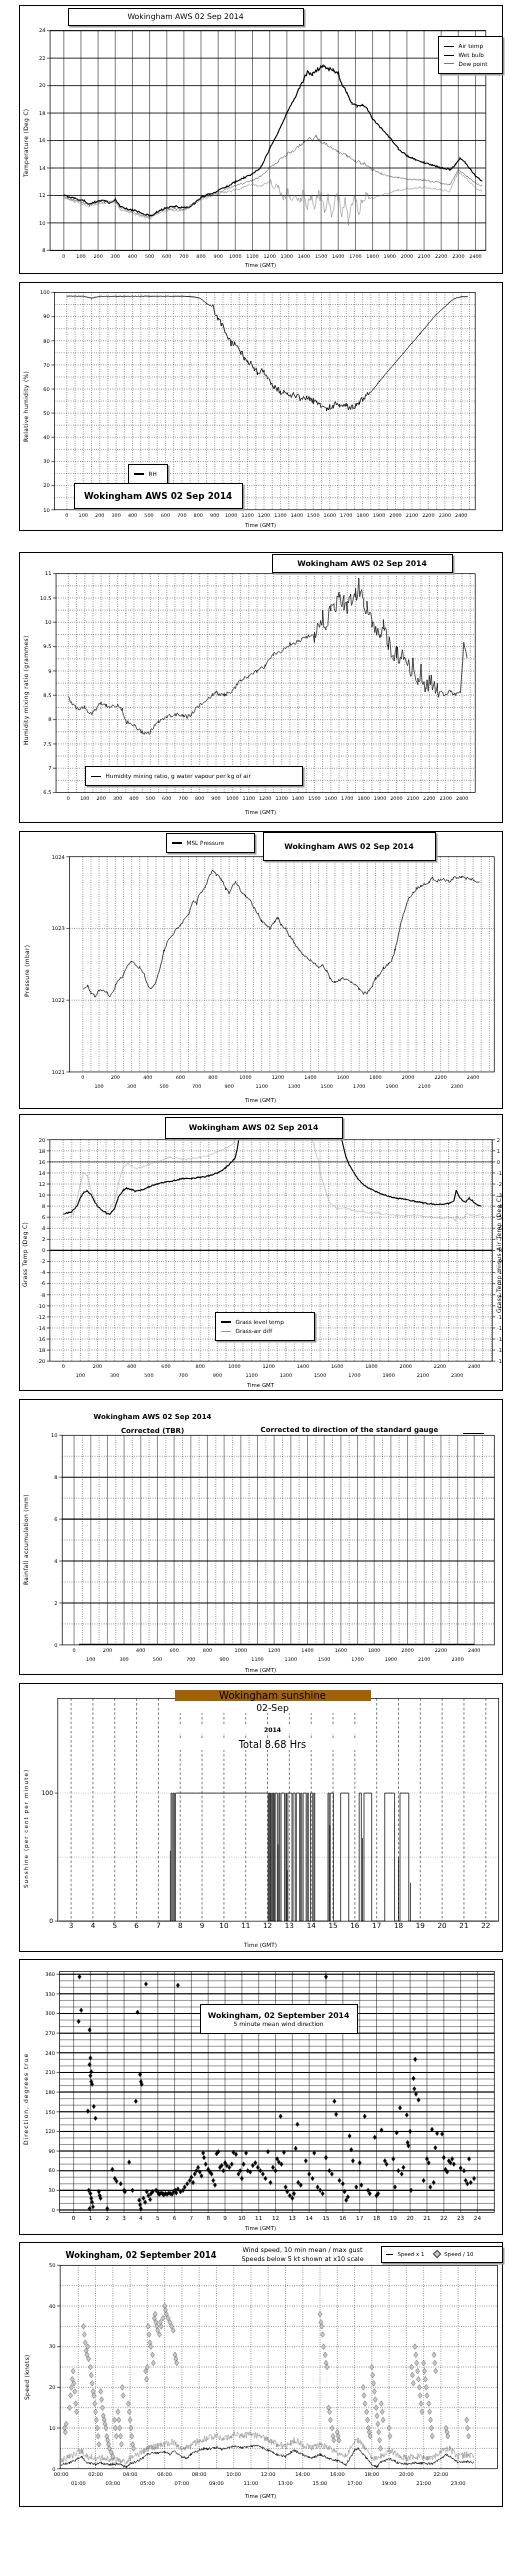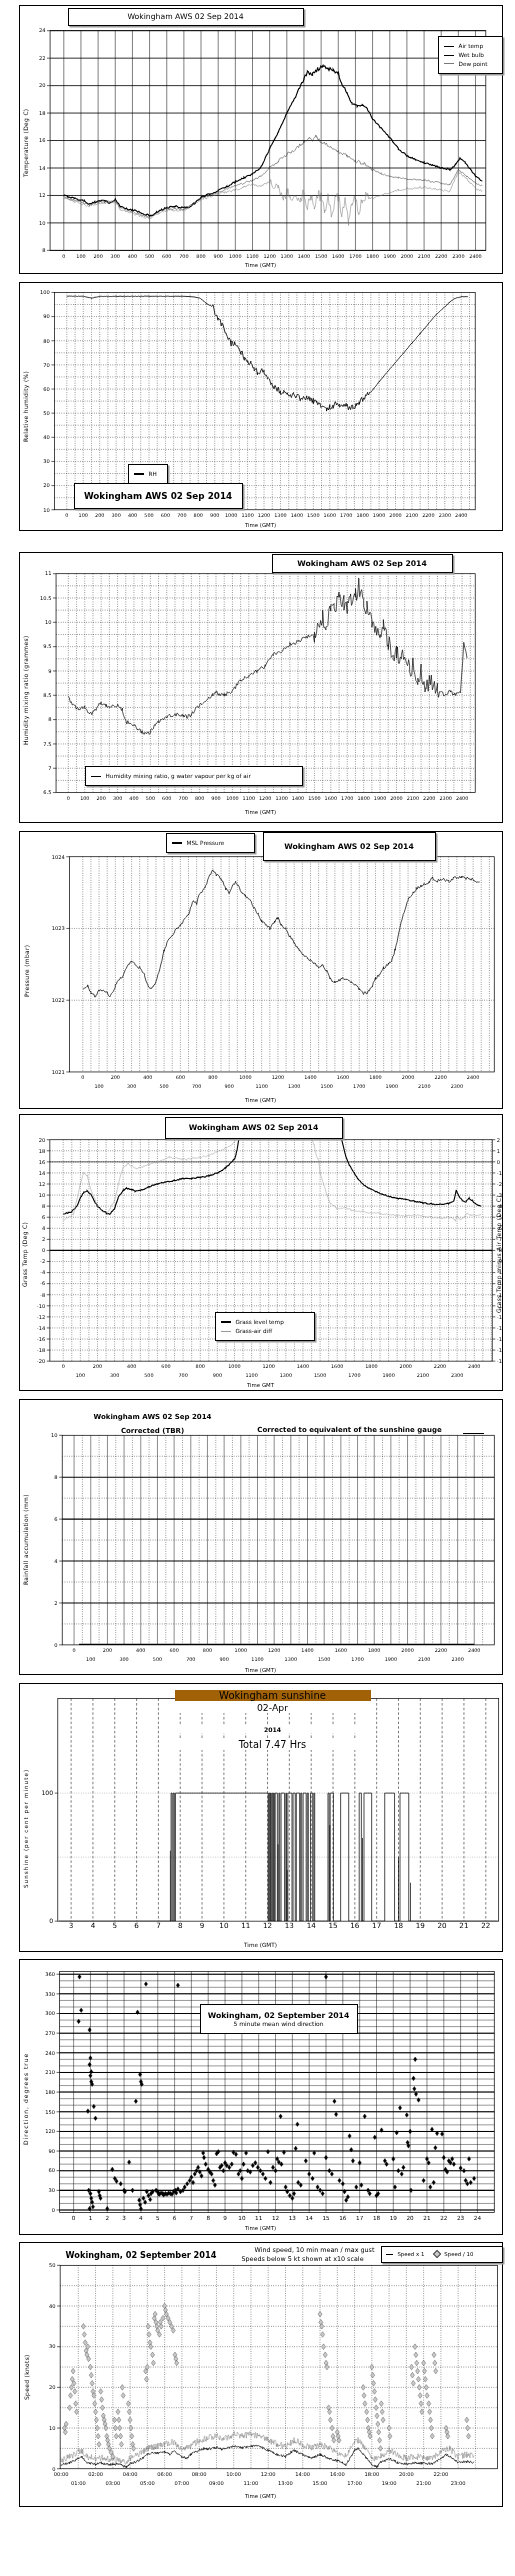--- a/index.html
+++ b/index.html
@@ -832,21 +832,21 @@
         <text x="73" y="315.7" text-anchor="end" font-size="10" font-family="DejaVu Sans, sans-serif" fill="#000">4</text>
         <line x1="76" y1="230.8" x2="82" y2="230.8" stroke="#000" stroke-width="1.2"></line>
         <text x="73" y="234.3" text-anchor="end" font-size="10" font-family="DejaVu Sans, sans-serif" fill="#000">6</text>
         <line x1="76" y1="149.4" x2="82" y2="149.4" stroke="#000" stroke-width="1.2"></line>
         <text x="73" y="152.9" text-anchor="end" font-size="10" font-family="DejaVu Sans, sans-serif" fill="#000">8</text>
         <line x1="76" y1="68.0" x2="82" y2="68.0" stroke="#000" stroke-width="1.2"></line>
         <text x="73" y="71.5" text-anchor="end" font-size="10" font-family="DejaVu Sans, sans-serif" fill="#000">10</text>
       </svg>
     <div class="plain" style="left:61px;top:13.4px;width:144px;font-size:7px;font-weight:600">Wokingham AWS 02 Sep 2014</div>
     <div class="plain" style="left:61px;top:27px;width:144px;font-size:7px;font-weight:600">Corrected (TBR)</div>
-    <div class="plain" style="left:222px;top:26px;width:216px;font-size:7px;font-weight:600">Corrected to equivalent of the sunshine gauge</div>
+    <div class="plain" style="left:222px;top:26px;width:216px;font-size:7px;font-weight:600">Corrected to direction of the standard gauge</div>
     <div style="position:absolute;left:443px;top:33px;width:21.6px;border-top:0.5px solid #000"></div>
     <div class="vlabel" style="left:2.1px;top:57px;height:165px">Rainfall accumulation (mm)</div>
     <div class="xlab" style="top:267px">Time (GMT)</div>
   </div>
 
   <div class="chart-box" style="left:18.5px;top:1683px;width:484px;height:269px">
     <svg class="plot-svg" width="482" height="267" viewBox="0 0 936 519">
         <line stroke="#000" stroke-width="1" stroke-dasharray="5,4" x1="98.9" x2="98.9" y1="28" y2="461"></line>
         <line stroke="#000" stroke-width="1" stroke-dasharray="5,4" x1="141.3" x2="141.3" y1="28" y2="461"></line>
         <line stroke="#000" stroke-width="1" stroke-dasharray="5,4" x1="183.7" x2="183.7" y1="28" y2="461"></line>
@@ -897,23 +897,23 @@
         <text x="777.7" y="475" text-anchor="middle" font-size="14" font-family="DejaVu Sans, sans-serif" fill="#000">19</text>
         <text x="820.1" y="475" text-anchor="middle" font-size="14" font-family="DejaVu Sans, sans-serif" fill="#000">20</text>
         <text x="862.5" y="475" text-anchor="middle" font-size="14" font-family="DejaVu Sans, sans-serif" fill="#000">21</text>
         <text x="905.0" y="475" text-anchor="middle" font-size="14" font-family="DejaVu Sans, sans-serif" fill="#000">22</text>
         <line x1="67" y1="461.0" x2="73" y2="461.0" stroke="#000" stroke-width="1.2"></line>
         <text x="64" y="464.5" text-anchor="end" font-size="12" font-family="DejaVu Sans, sans-serif" fill="#000">0</text>
         <line x1="67" y1="212.1" x2="73" y2="212.1" stroke="#000" stroke-width="1.2"></line>
         <text x="64" y="215.6" text-anchor="end" font-size="12" font-family="DejaVu Sans, sans-serif" fill="#000">100</text>
       </svg>
     <div class="plain" style="left:155px;top:6.2px;width:196px;font-size:10px;background:#a16207">Wokingham sunshine</div>
-    <div class="plain" style="left:155px;top:17.5px;width:196px;font-size:9.3px;background:#fff">02-Apr</div>
+    <div class="plain" style="left:155px;top:17.5px;width:196px;font-size:9.3px;background:#fff">02-Sep</div>
     <div class="plain" style="left:155px;top:42px;width:196px;font-size:6.2px;font-weight:bold;background:#fff">2014</div>
-    <div class="plain" style="left:155px;top:55px;width:196px;font-size:9.8px;background:#fff">Total 7.47 Hrs</div>
+    <div class="plain" style="left:155px;top:55px;width:196px;font-size:9.8px;background:#fff">Total 8.68 Hrs</div>
     <div class="vlabel" style="left:3.1px;top:72px;height:144px;font-size:5.7px;letter-spacing:1px">Sunshine (per cent per minute)</div>
     <div class="xlab" style="top:258px;font-size:5.7px">Time (GMT)</div>
   </div>
 
   <div class="chart-box" style="left:18.5px;top:1959px;width:484px;height:276px">
     <svg class="plot-svg" width="482" height="274" viewBox="0 0 936 531">
         <line stroke="#000" stroke-width="0.9" x1="104.1" x2="104.1" y1="22" y2="490"></line>
         <line stroke="#000" stroke-width="0.9" x1="136.8" x2="136.8" y1="22" y2="490"></line>
         <line stroke="#000" stroke-width="0.9" x1="169.5" x2="169.5" y1="22" y2="490"></line>
         <line stroke="#000" stroke-width="0.9" x1="202.1" x2="202.1" y1="22" y2="490"></line>
@@ -1491,21 +1491,21 @@
         <line x1="72" y1="280.0" x2="78" y2="280.0" stroke="#000" stroke-width="1.2"></line>
         <text x="69" y="283.5" text-anchor="end" font-size="10" font-family="DejaVu Sans, sans-serif" fill="#000">20</text>
         <line x1="72" y1="201.0" x2="78" y2="201.0" stroke="#000" stroke-width="1.2"></line>
         <text x="69" y="204.5" text-anchor="end" font-size="10" font-family="DejaVu Sans, sans-serif" fill="#000">30</text>
         <line x1="72" y1="122.0" x2="78" y2="122.0" stroke="#000" stroke-width="1.2"></line>
         <text x="69" y="125.5" text-anchor="end" font-size="10" font-family="DejaVu Sans, sans-serif" fill="#000">40</text>
         <line x1="72" y1="43.0" x2="78" y2="43.0" stroke="#000" stroke-width="1.2"></line>
         <text x="69" y="46.5" text-anchor="end" font-size="10" font-family="DejaVu Sans, sans-serif" fill="#000">50</text>
       </svg>
     <div class="plain" style="left:44px;top:7.2px;width:155px;font-size:8.2px;font-weight:bold">Wokingham,  02 September 2014</div>
-    <div class="plain" style="left:228px;top:2.6px;width:134px;font-size:6.4px">Wind speed, 10 min mean / max gust</div>
+    <div class="plain" style="left:216px;top:2.6px;width:134px;font-size:6.4px">Wind speed, 10 min mean / max gust</div>
     <div class="plain" style="left:216px;top:12.4px;width:134px;font-size:6.4px">Speeds below 5 kt shown at x10 scale</div>
     <div class="lgd" style="left:361px;top:2.6px;width:112px;padding:2.1px 4.1px">
       <div style="display:flex;gap:9.3px">
         <div class="li">
             <span class="sw" style="width:7.2px;height:1.5px"></span>
             <span style="font-size:5.4px">Speed x 1</span>
           </div>
         <div class="li">
             <span class="dia"></span>
             <span style="font-size:5.4px">Speed / 10</span>

